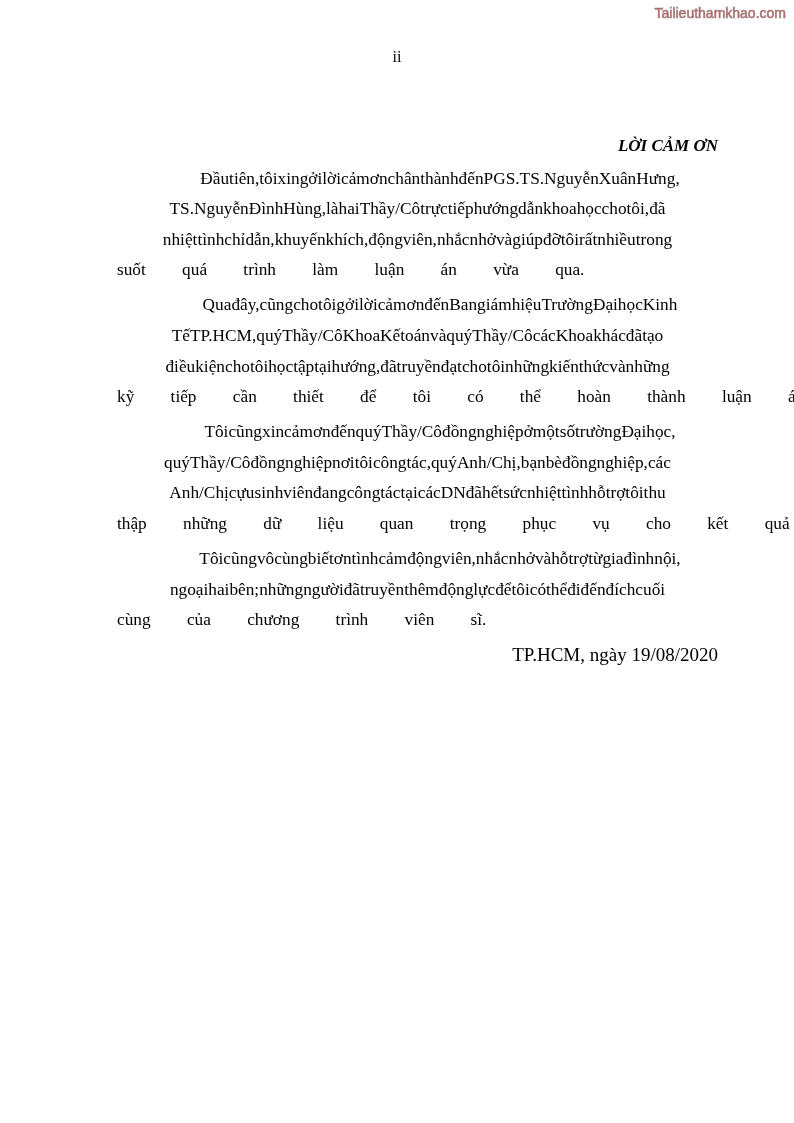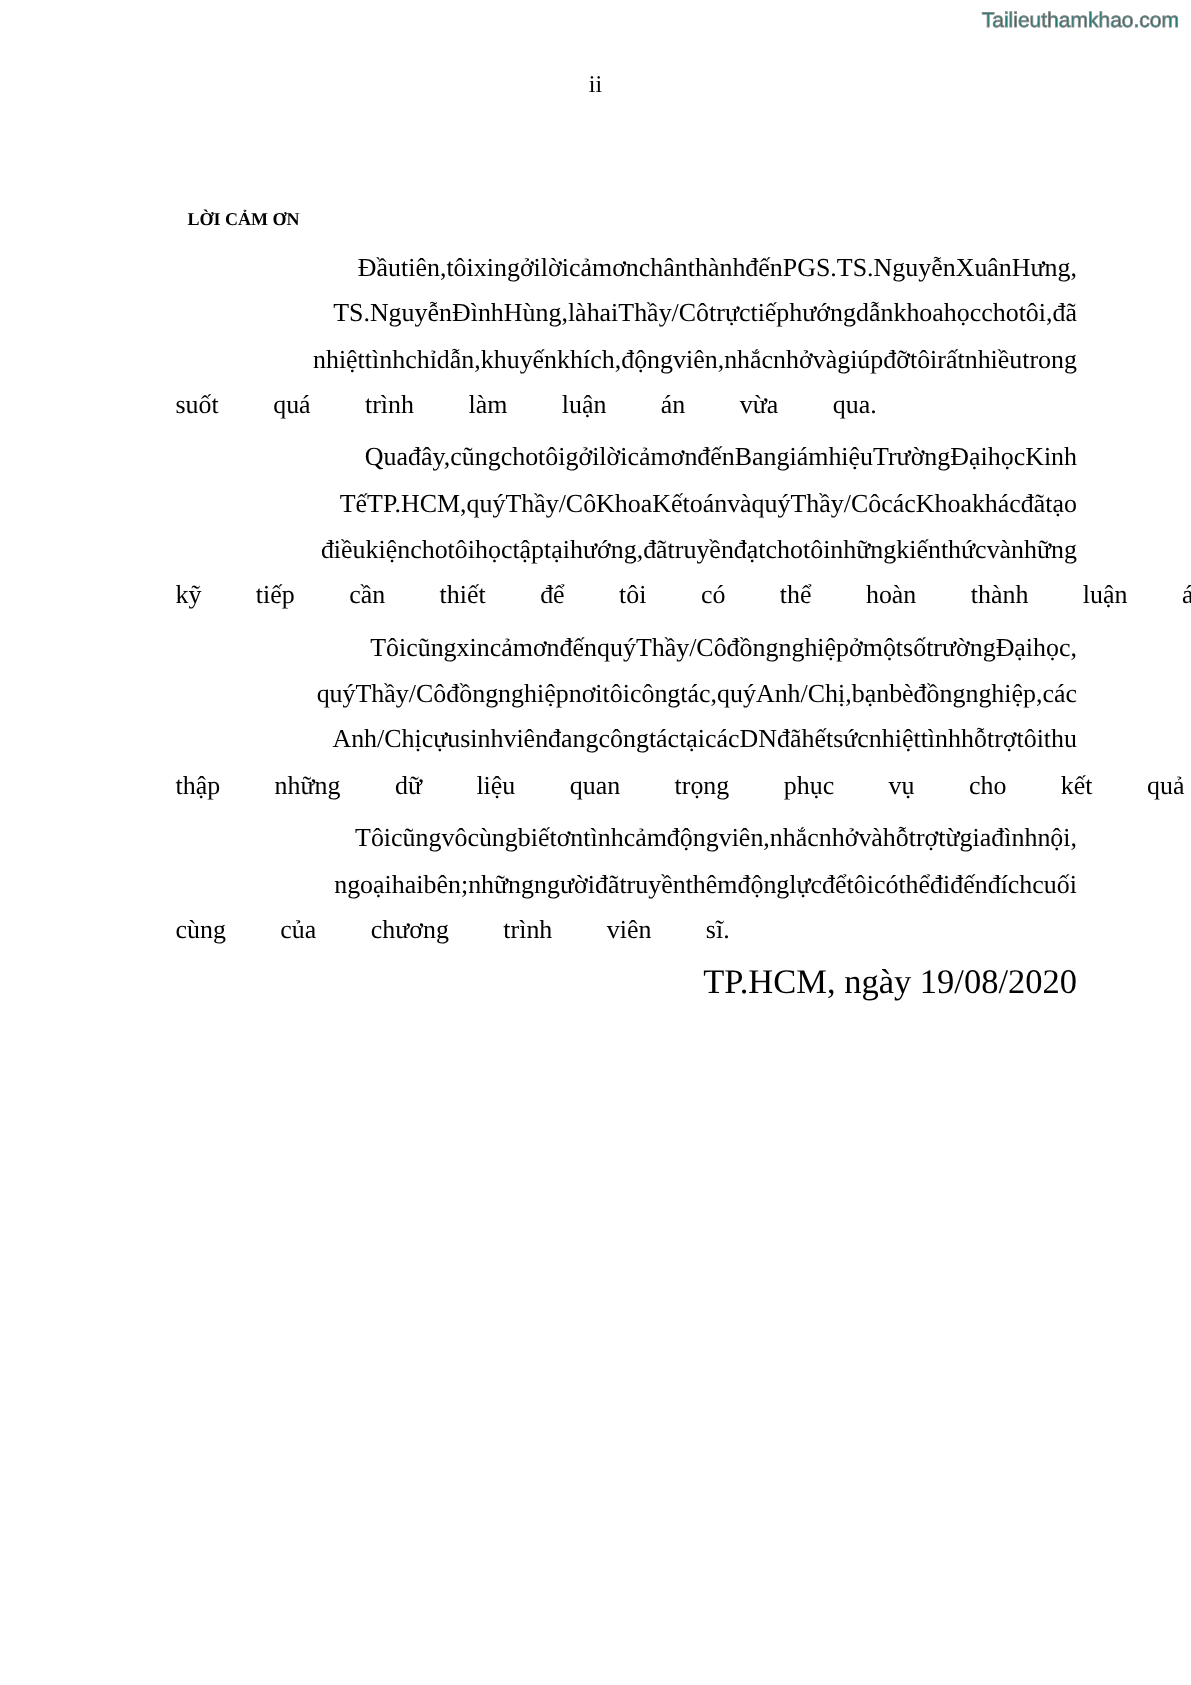--- a/index.html
+++ b/index.html
@@ -14,64 +14,65 @@
     overflow: hidden;
     font-family: "Liberation Serif", "DejaVu Serif", serif;
     color: #000000;
   }
   .watermark {
     position: absolute;
     top: 5px;
     right: 8px;
     font-family: "Liberation Sans", "DejaVu Sans", sans-serif;
     font-size: 14px;
-    color: #0f766e;
+    color: #ef4444;
     -webkit-text-stroke: 0.6px #8a8a8a;
     letter-spacing: 0px;
   }
   .page-number {
     position: absolute;
     top: 48px;
     left: 0;
     width: 794px;
     text-align: center;
     font-size: 16px;
   }
   .content {
     position: absolute;
     top: 131px;
     left: 117px;
     width: 601px;
   }
   .title {
-    text-align: left;
+    text-align: right;
     font-weight: bold;
-    font-size: 12px;
+    font-size: 17px;
     line-height: 30.5px;
     margin: 0 0 2px 0;
     padding-left: 8px;
+    font-style: italic;
   }
   .para-wrap {
     font-size: 17.3px;
     line-height: 30.6px;
     margin: 0 0 4.5px 0;
   }
   .ln {
     display: flex;
-    justify-content: flex-end;
+    justify-content: center;
     white-space: nowrap;
     height: 30.6px;
   }
   .ln.indent { padding-left: 45px; }
   .ln.last { justify-content: flex-start; gap: 32px; }
   .ln span.w { display: inline-block; }
   .ln.last span.w { margin-right: 4.3px; }
   .signature {
     text-align: right;
-    font-size: 23px;
+    font-size: 19px;
     line-height: 30.6px;
     padding-right: 0px;
     margin-top: 0px;
   }
 </style>
 </head>
 <body>
 
 <div class="watermark">Tailieuthamkhao.com</div>
 

